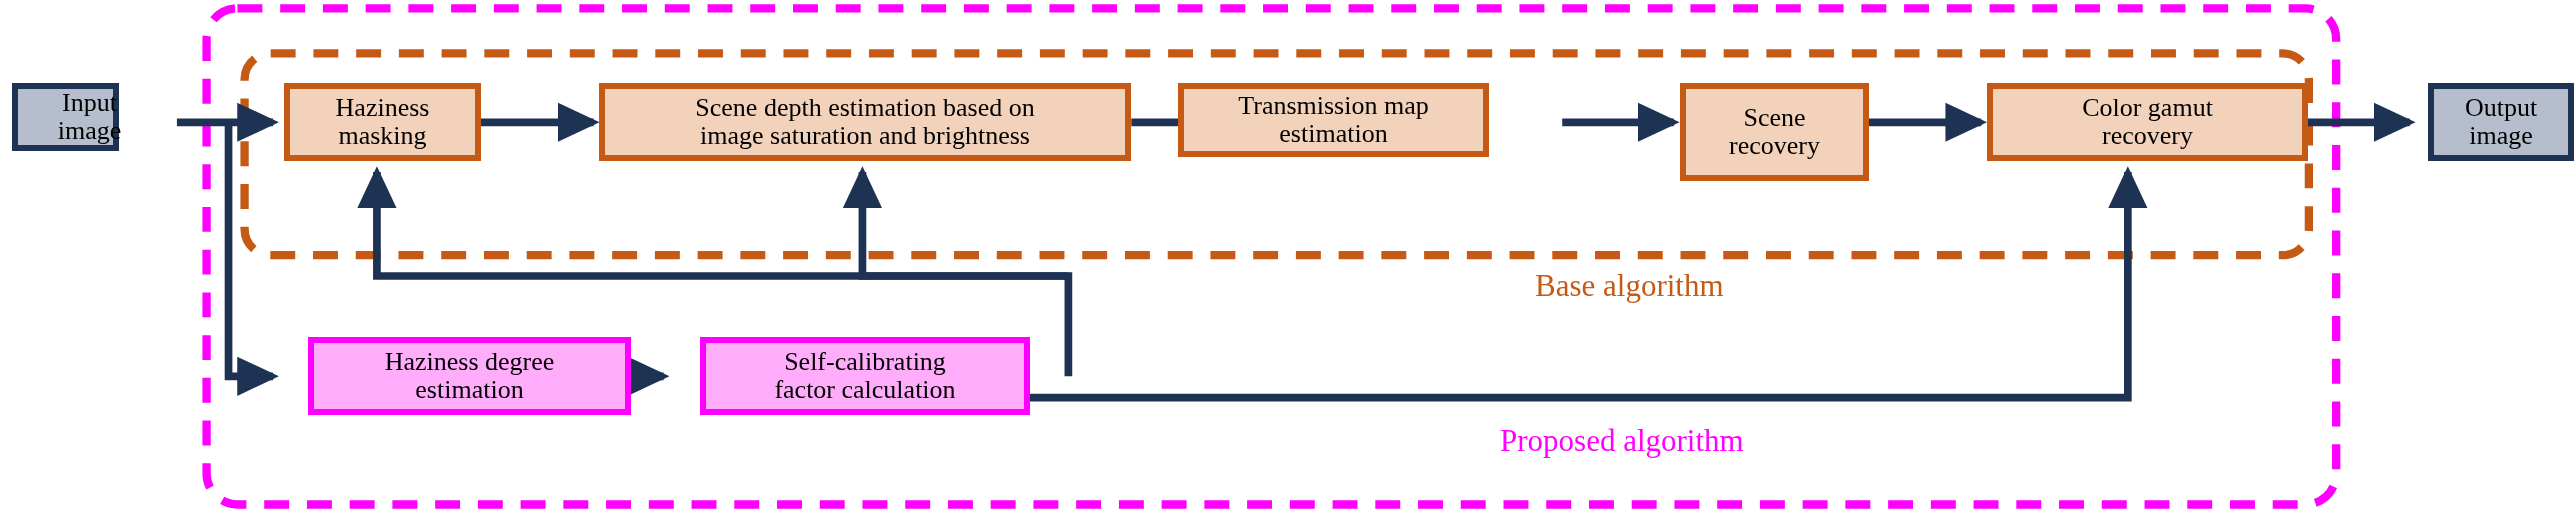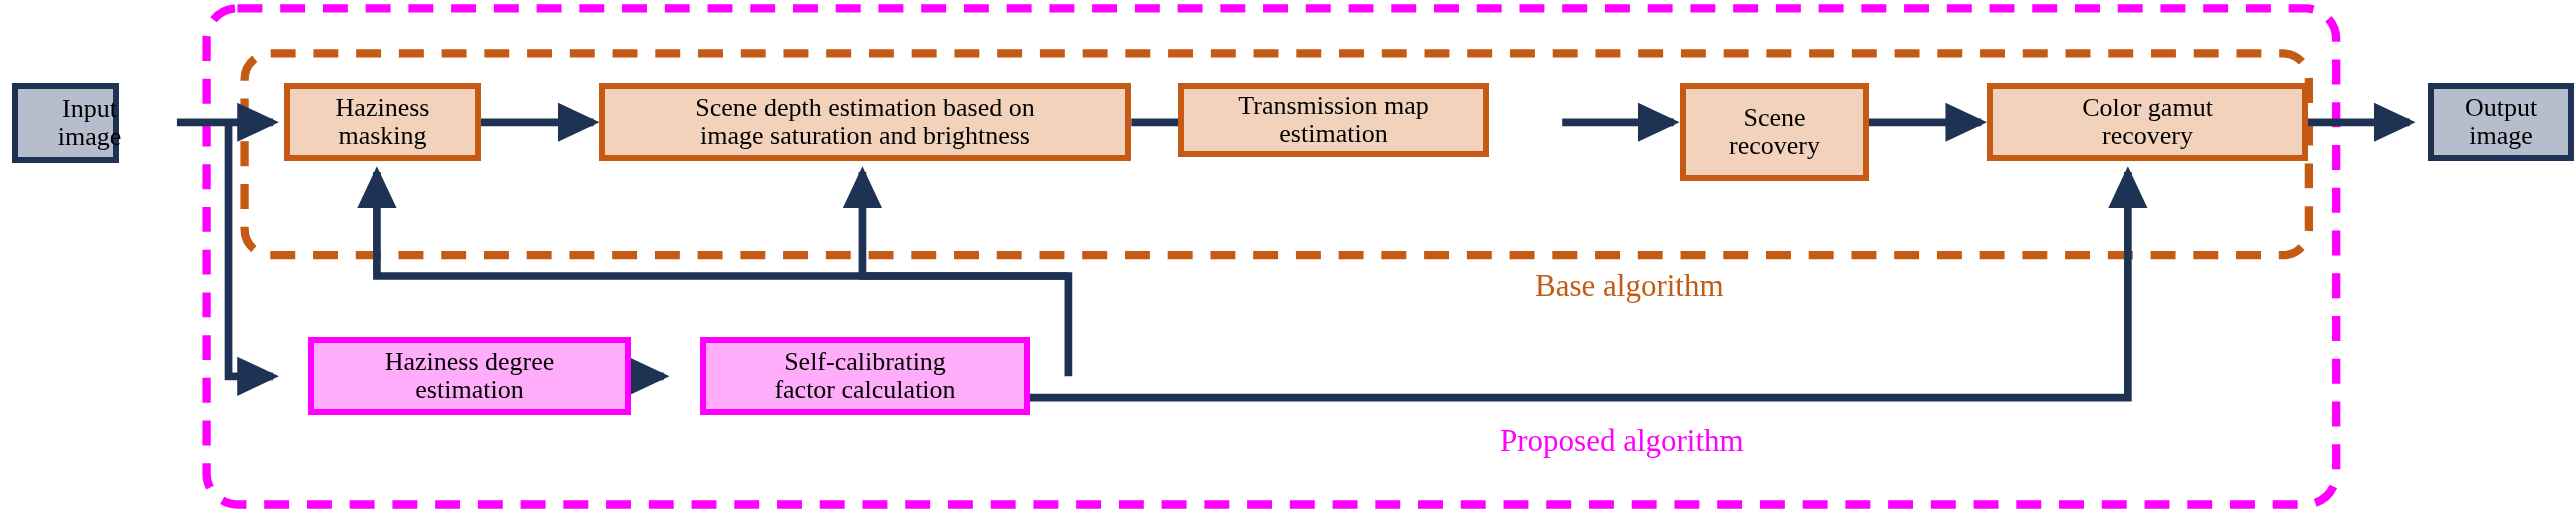--- a/index.html
+++ b/index.html
@@ -49,21 +49,21 @@
       <path d="M 1022 634 L 1118 634" marker-end="url(#navyArrow)"></path>
 
       <path d="M 1800 465 L 635 465 L 635 290" marker-end="url(#navyArrow)"></path>
 
       <path d="M 1800 634 L 1800 465 L 1453 465 L 1453 290" marker-end="url(#navyArrow)"></path>
 
       <path d="M 1735 670 L 3585 670 L 3585 290" marker-end="url(#navyArrow)"></path>
     </g>
   </svg>
 
-  <div class="node io" style="left:12px;  top:83px; width:107px; height:80px;padding-left:48px;">
+  <div class="node io" style="left:12px;  top:83px; width:107px; height:68px;padding-left:48px;">
     <span class="txt">
       <span>Input</span><br>
       <span>image</span>
     </span>
   </div>
 
   <div class="node io" style="left:2428px; top:83px; width:146px; height:78px;">
     <span class="txt">
       <span>Output</span><br>
       <span>image</span>

